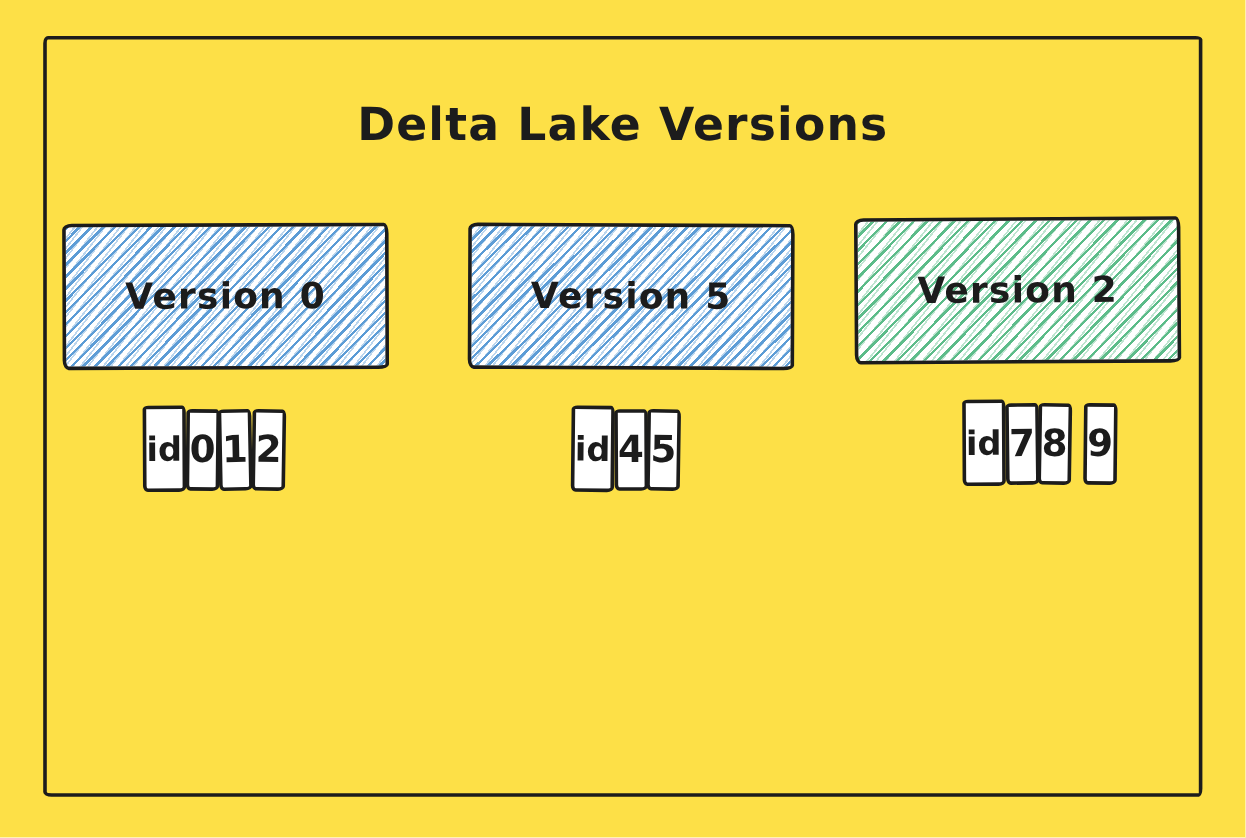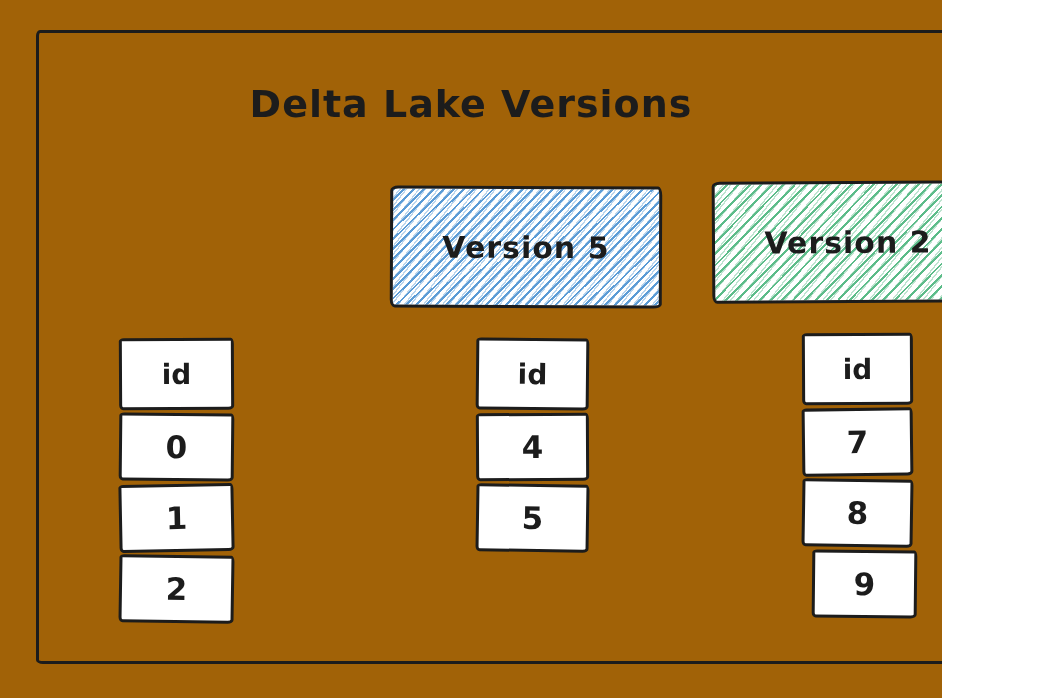--- a/index.html
+++ b/index.html
@@ -1,19 +1,19 @@
 <!DOCTYPE html>
 <html><head>
 <meta charset="utf-8">
 <style>
   html, body { margin: 0; padding: 0; background: #ffffff; }
   .canvas {
     position: relative;
-    width: 942px; height: 698px;
-    background: #a16207;
+    width: 1038px; height: 698px;
+    background: #fde047;
     font-family: "DejaVu Sans", sans-serif;
     color: #1c1c1c;
     overflow: hidden;
   }
   .frame {
     position: absolute;
     left: 36px; top: 30px;
     width: 966px; height: 634px;
     border: 3px solid #1c1c1c;
     border-radius: 4px 6px 3px 7px / 6px 3px 7px 4px;
@@ -51,21 +51,21 @@
   }
   .hatch-gray {
     background:
       repeating-linear-gradient(135deg, rgba(160,160,160,0.45) 0px, rgba(160,160,160,0.45) 1.6px, transparent 1.6px, transparent 8px),
       repeating-linear-gradient(130deg, rgba(160,160,160,0.22) 0px, rgba(160,160,160,0.22) 1.2px, transparent 1.2px, transparent 6px),
       #f2f2f2;
   }
   
   .tcol {
     position: absolute;
-    display: flex; flex-direction: column; text-align: center;
+    display: flex; flex-direction: row; text-align: center;
   }
   .tcell {
     height: 68px;
     margin-top: 3px;
     border: 3px solid #1c1c1c;
     box-sizing: border-box;
     background: #ffffff;
     display: flex; align-items: center; justify-content: center;
     font-size: 31px; font-weight: bold;
     border-radius: 5px 3px 6px 4px / 3px 6px 4px 5px;
@@ -85,20 +85,23 @@
   .pos-t2 { left: 802px; top: 333px; width: 111px; }
 </style>
 </head>
 <body>
 
 <div class="canvas">
   <div class="frame"></div>
 
   <div class="title">Delta Lake Versions</div>
 
+  <div class="vbox hatch-blue pos-v0">
+    <span class="vlabel">Version 0</span>
+  </div>
   <div class="tcol pos-t0">
     <div class="tcell thead hatch-gray rot-c">
       <span>id</span>
     </div>
     <div class="tcell rot-b">
       <span>0</span>
     </div>
     <div class="tcell rot-e">
       <span>1</span>
     </div>

